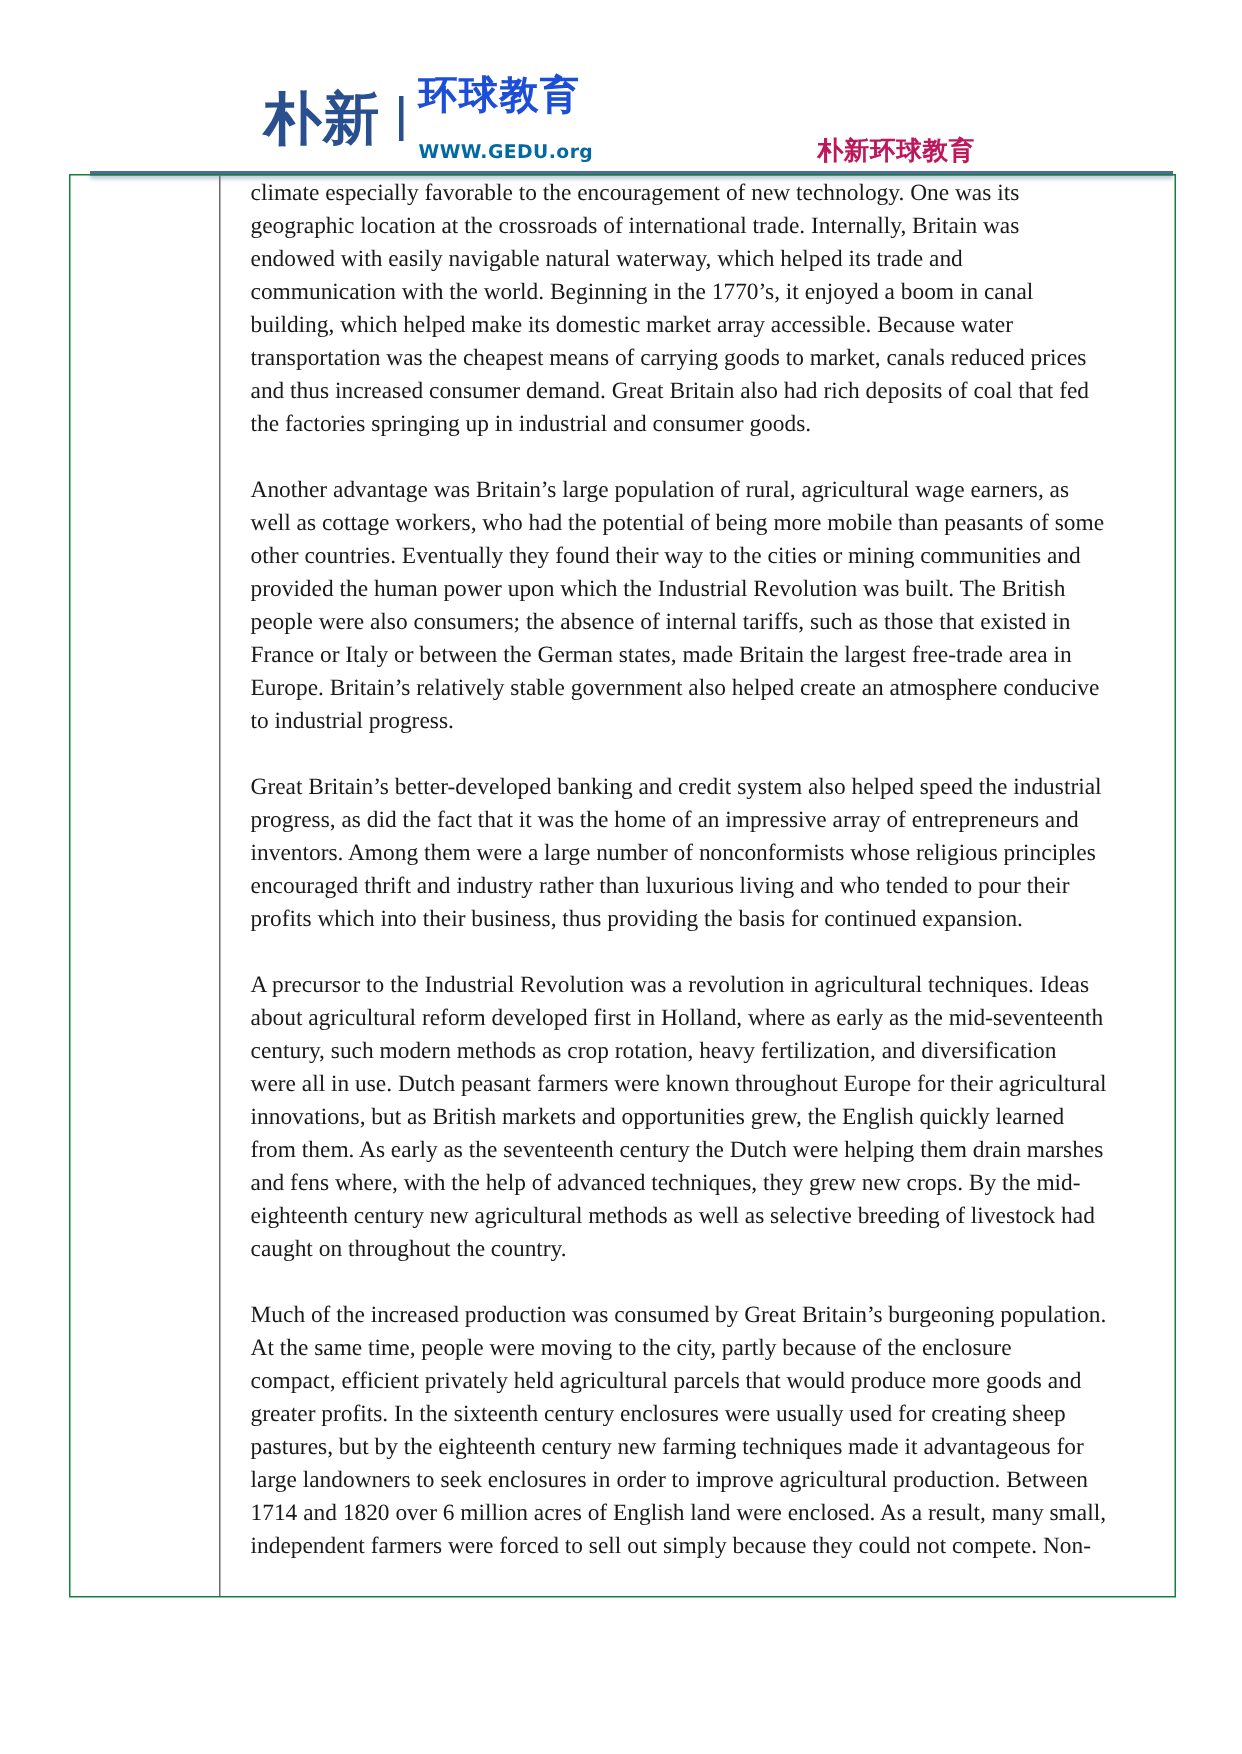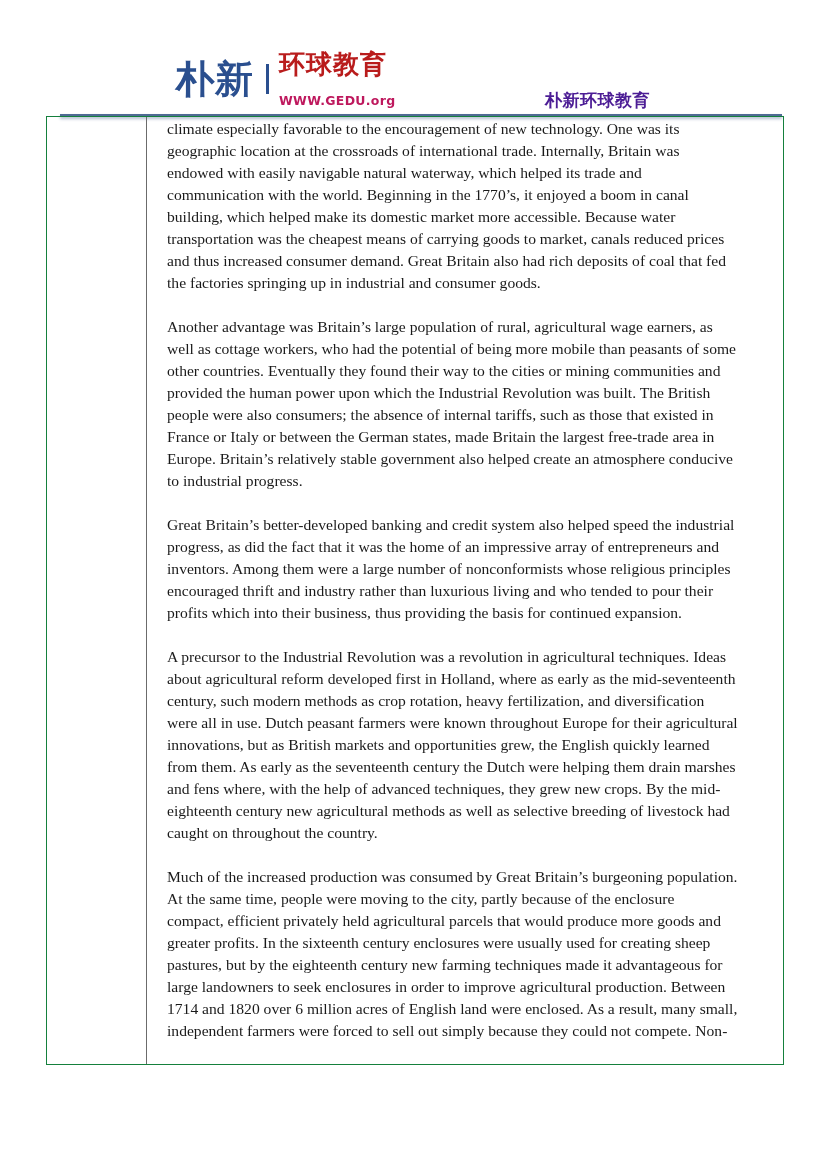--- a/index.html
+++ b/index.html
@@ -39,41 +39,41 @@
   }
   .logo-right {
     display: flex;
     flex-direction: column;
     justify-content: center;
   }
   .logo-cn {
     font-family: "DejaVu Sans", "Liberation Sans", sans-serif;
     font-weight: bold;
     font-size: 26px;
-    color: #b91c1c;
+    color: #1d4ed8;
     line-height: 1;
     letter-spacing: 1px;
   }
   .logo-url {
     font-family: "DejaVu Sans", "Liberation Sans", sans-serif;
     font-weight: bold;
     font-size: 12.5px;
-    color: #be185d;
+    color: #0369a1;
     line-height: 1.1;
     margin-top: 17px;
     letter-spacing: 0.3px;
   }
   .brand-secondary {
     position: absolute;
     left: 545px;
     top: 89px;
     font-family: "DejaVu Sans", "Liberation Sans", sans-serif;
     font-weight: bold;
     font-size: 17px;
-    color: #4c1d95;
+    color: #be185d;
     letter-spacing: 0.5px;
   }
   .header-rule {
     position: absolute;
     left: 60px;
     top: 114px;
     width: 722px;
     height: 3px;
     background: #4f6a94;
     box-shadow: 0 2px 3px rgba(79,106,148,0.45);
@@ -127,21 +127,21 @@
 <div class="header-rule"></div>
 
 <div class="doc-table">
   <div class="left-col"></div>
   <div class="right-col">
     <p class="para">
       <span class="line">climate especially favorable to the encouragement of new technology. One was its</span>
       <span class="line">geographic location at the crossroads of international trade. Internally, Britain was</span>
       <span class="line">endowed with easily navigable natural waterway, which helped its trade and</span>
       <span class="line">communication with the world. Beginning in the 1770’s, it enjoyed a boom in canal</span>
-      <span class="line">building, which helped make its domestic market more accessible. Because water</span>
+      <span class="line">building, which helped make its domestic market array accessible. Because water</span>
       <span class="line">transportation was the cheapest means of carrying goods to market, canals reduced prices</span>
       <span class="line">and thus increased consumer demand. Great Britain also had rich deposits of coal that fed</span>
       <span class="line">the factories springing up in industrial and consumer goods.</span>
     </p>
     <p class="para">
       <span class="line">Another advantage was Britain’s large population of rural, agricultural wage earners, as</span>
       <span class="line">well as cottage workers, who had the potential of being more mobile than peasants of some</span>
       <span class="line">other countries. Eventually they found their way to the cities or mining communities and</span>
       <span class="line">provided the human power upon which the Industrial Revolution was built. The British</span>
       <span class="line">people were also consumers; the absence of internal tariffs, such as those that existed in</span>

